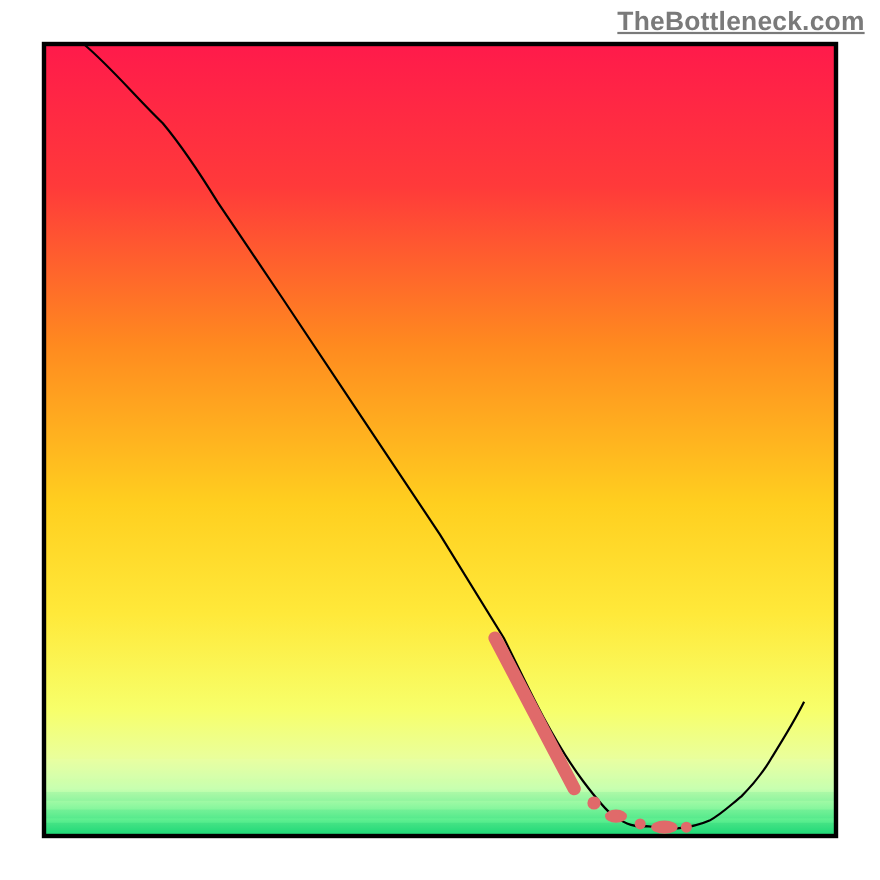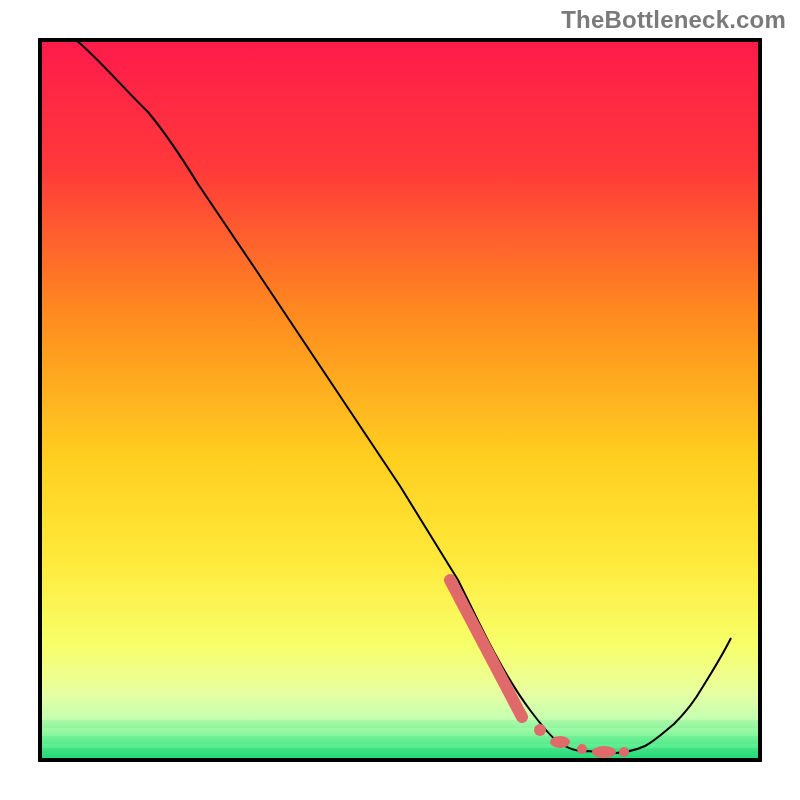--- a/index.html
+++ b/index.html
@@ -18,20 +18,21 @@
   }
   .watermark {
     position: absolute;
     top: 6px;
     right: 14px;
     font-size: 24px;
     font-weight: bold;
     color: #7a7a7a;
     letter-spacing: 0.2px;
     z-index: 10;
+    text-decoration: underline;
   }
   svg {
     display: block;
     width: 800px;
     height: 800px;
   }
 </style>
 </head>
 <body>
 

